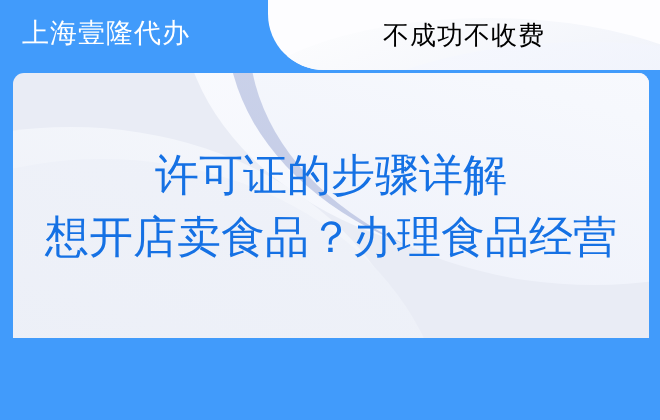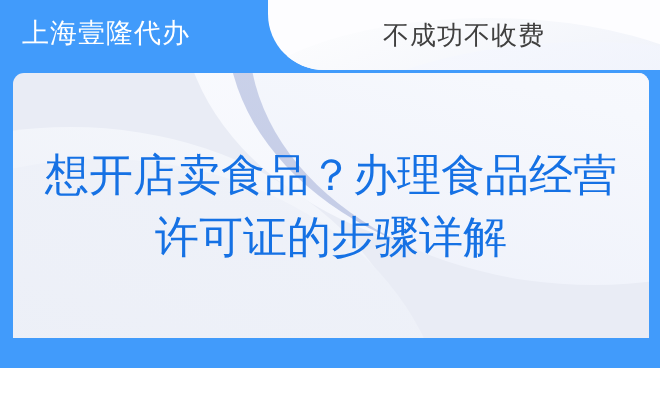--- a/index.html
+++ b/index.html
@@ -7,21 +7,21 @@
     padding: 0;
     background: #ffffff;
   }
   body {
     font-family: "DejaVu Sans", "Liberation Sans", sans-serif;
   }
 
   .banner {
     position: relative;
     width: 660px;
-    height: 368px;
+    height: 420px;
     overflow: hidden;
     background: #419bfb;
   }
 
   
   .brand {
     position: absolute;
     left: 22px;
     top: 14px;
     font-size: 27px;
@@ -65,21 +65,21 @@
   }
 
   .tagline {
     position: absolute;
     left: 268px;
     top: 16px;
     width: 392px;
     text-align: center;
     font-size: 26px;
     line-height: 38px;
-    color: #404040;
+    color: #000000;
     letter-spacing: 1px;
     white-space: nowrap;
     z-index: 45;
   }
 
   
   .main-panel {
     position: absolute;
     left: 13px;
     top: 73px;
@@ -194,19 +194,19 @@
   <div class="tagline">不成功不收费</div>
 
   <div class="main-panel">
     <div class="wave wave-1"></div>
     <div class="wave wave-2"></div>
     <div class="wave wave-3"></div>
     <div class="wave wave-4"></div>
     <div class="wave wave-5"></div>
 
     <div class="headline">
+      <div class="headline-line">许可证的步骤详解</div>
       <div class="headline-line">想开店卖食品？办理食品经营</div>
-      <div class="headline-line">许可证的步骤详解</div>
     </div>
   </div>
 
 
 </div>
 
 </body></html>

